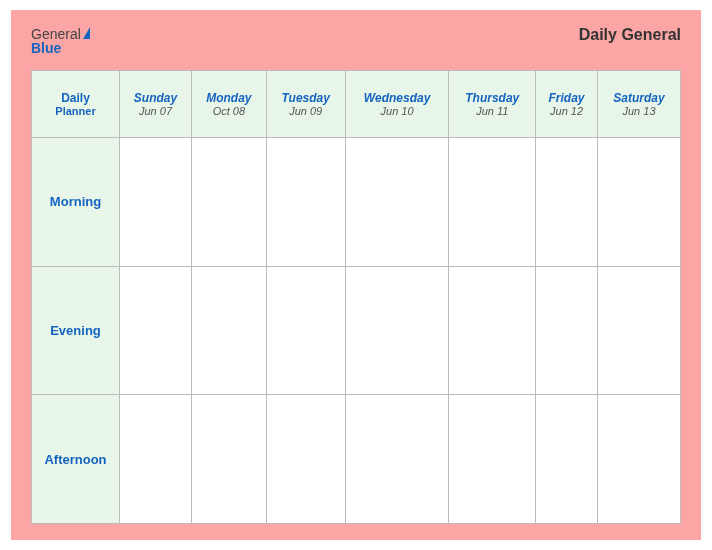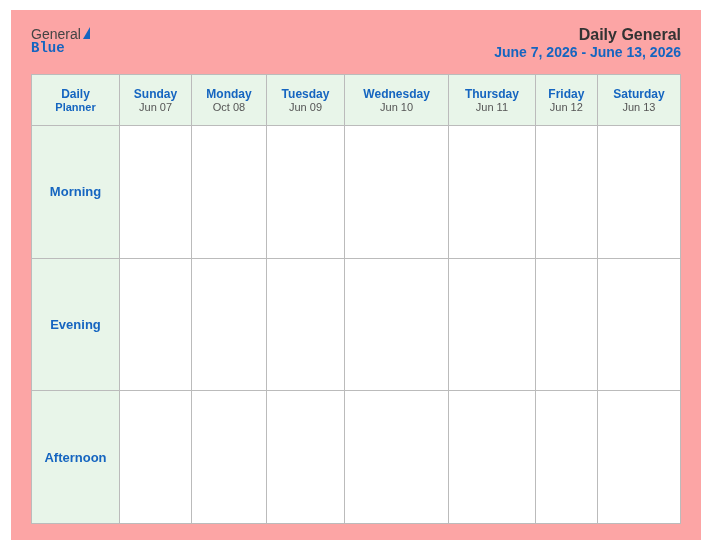--- a/index.html
+++ b/index.html
@@ -46,21 +46,20 @@
     .logo-general {
       font-size: 14px;
       color: #444;
       font-weight: normal;
     }
 
     .logo-blue {
       font-size: 14px;
       color: #1565c0;
       font-weight: bold;
-      font-family: Liberation Mono, monospace;
     }
 
     .logo-triangle {
       width: 0;
       height: 0;
       border-left: 7px solid transparent;
       border-right: 0px solid transparent;
       border-bottom: 12px solid #1565c0;
       margin-left: 2px;
       margin-top: -2px;
@@ -91,21 +90,21 @@
 
     .calendar-table th,
     .calendar-table td {
       border: 1px solid #bbb;
       text-align: center;
       vertical-align: middle;
     }
 
     .header-row th {
       background: #e8f5e9;
-      padding: 12px 4px;
+      padding: 20px 4px;
       font-size: 12px;
       font-weight: bold;
       color: #1565c0;
       height: 48px;
       margin-top: 16px;
     }
 
     .header-row th .day-name {
       display: block;
       font-size: 12px;
@@ -133,37 +132,37 @@
       background: #fff;
       height: 100px;
     }
 
     .col-daily {
       width: 88px;
     }
 
     .col-day {
       width: calc((100% - 88px) / 7);
+      font-style: italic;
     }
   </style>
 </head>
 <body>
 
 <div class="page">
   <div class="header">
     <div class="logo-area">
       <div class="logo-text">
         <span class="logo-general">General</span>
         <div class="logo-triangle"></div>
       </div>
       <span class="logo-blue" style="margin-top:-2px;">Blue</span>
     </div>
     <div class="title-area">
       <div class="title-main">Daily General</div>
-      <div class="title-dates">June 7, 2026 - June 13, 2026</div>
     </div>
   </div>
 
   <table class="calendar-table">
     <thead>
       <tr class="header-row">
         <th class="col-daily label-cell">
           <span class="day-name">Daily</span>
           <span class="day-date" style="color:#1565c0;font-weight:bold;">Planner</span>
         </th>

